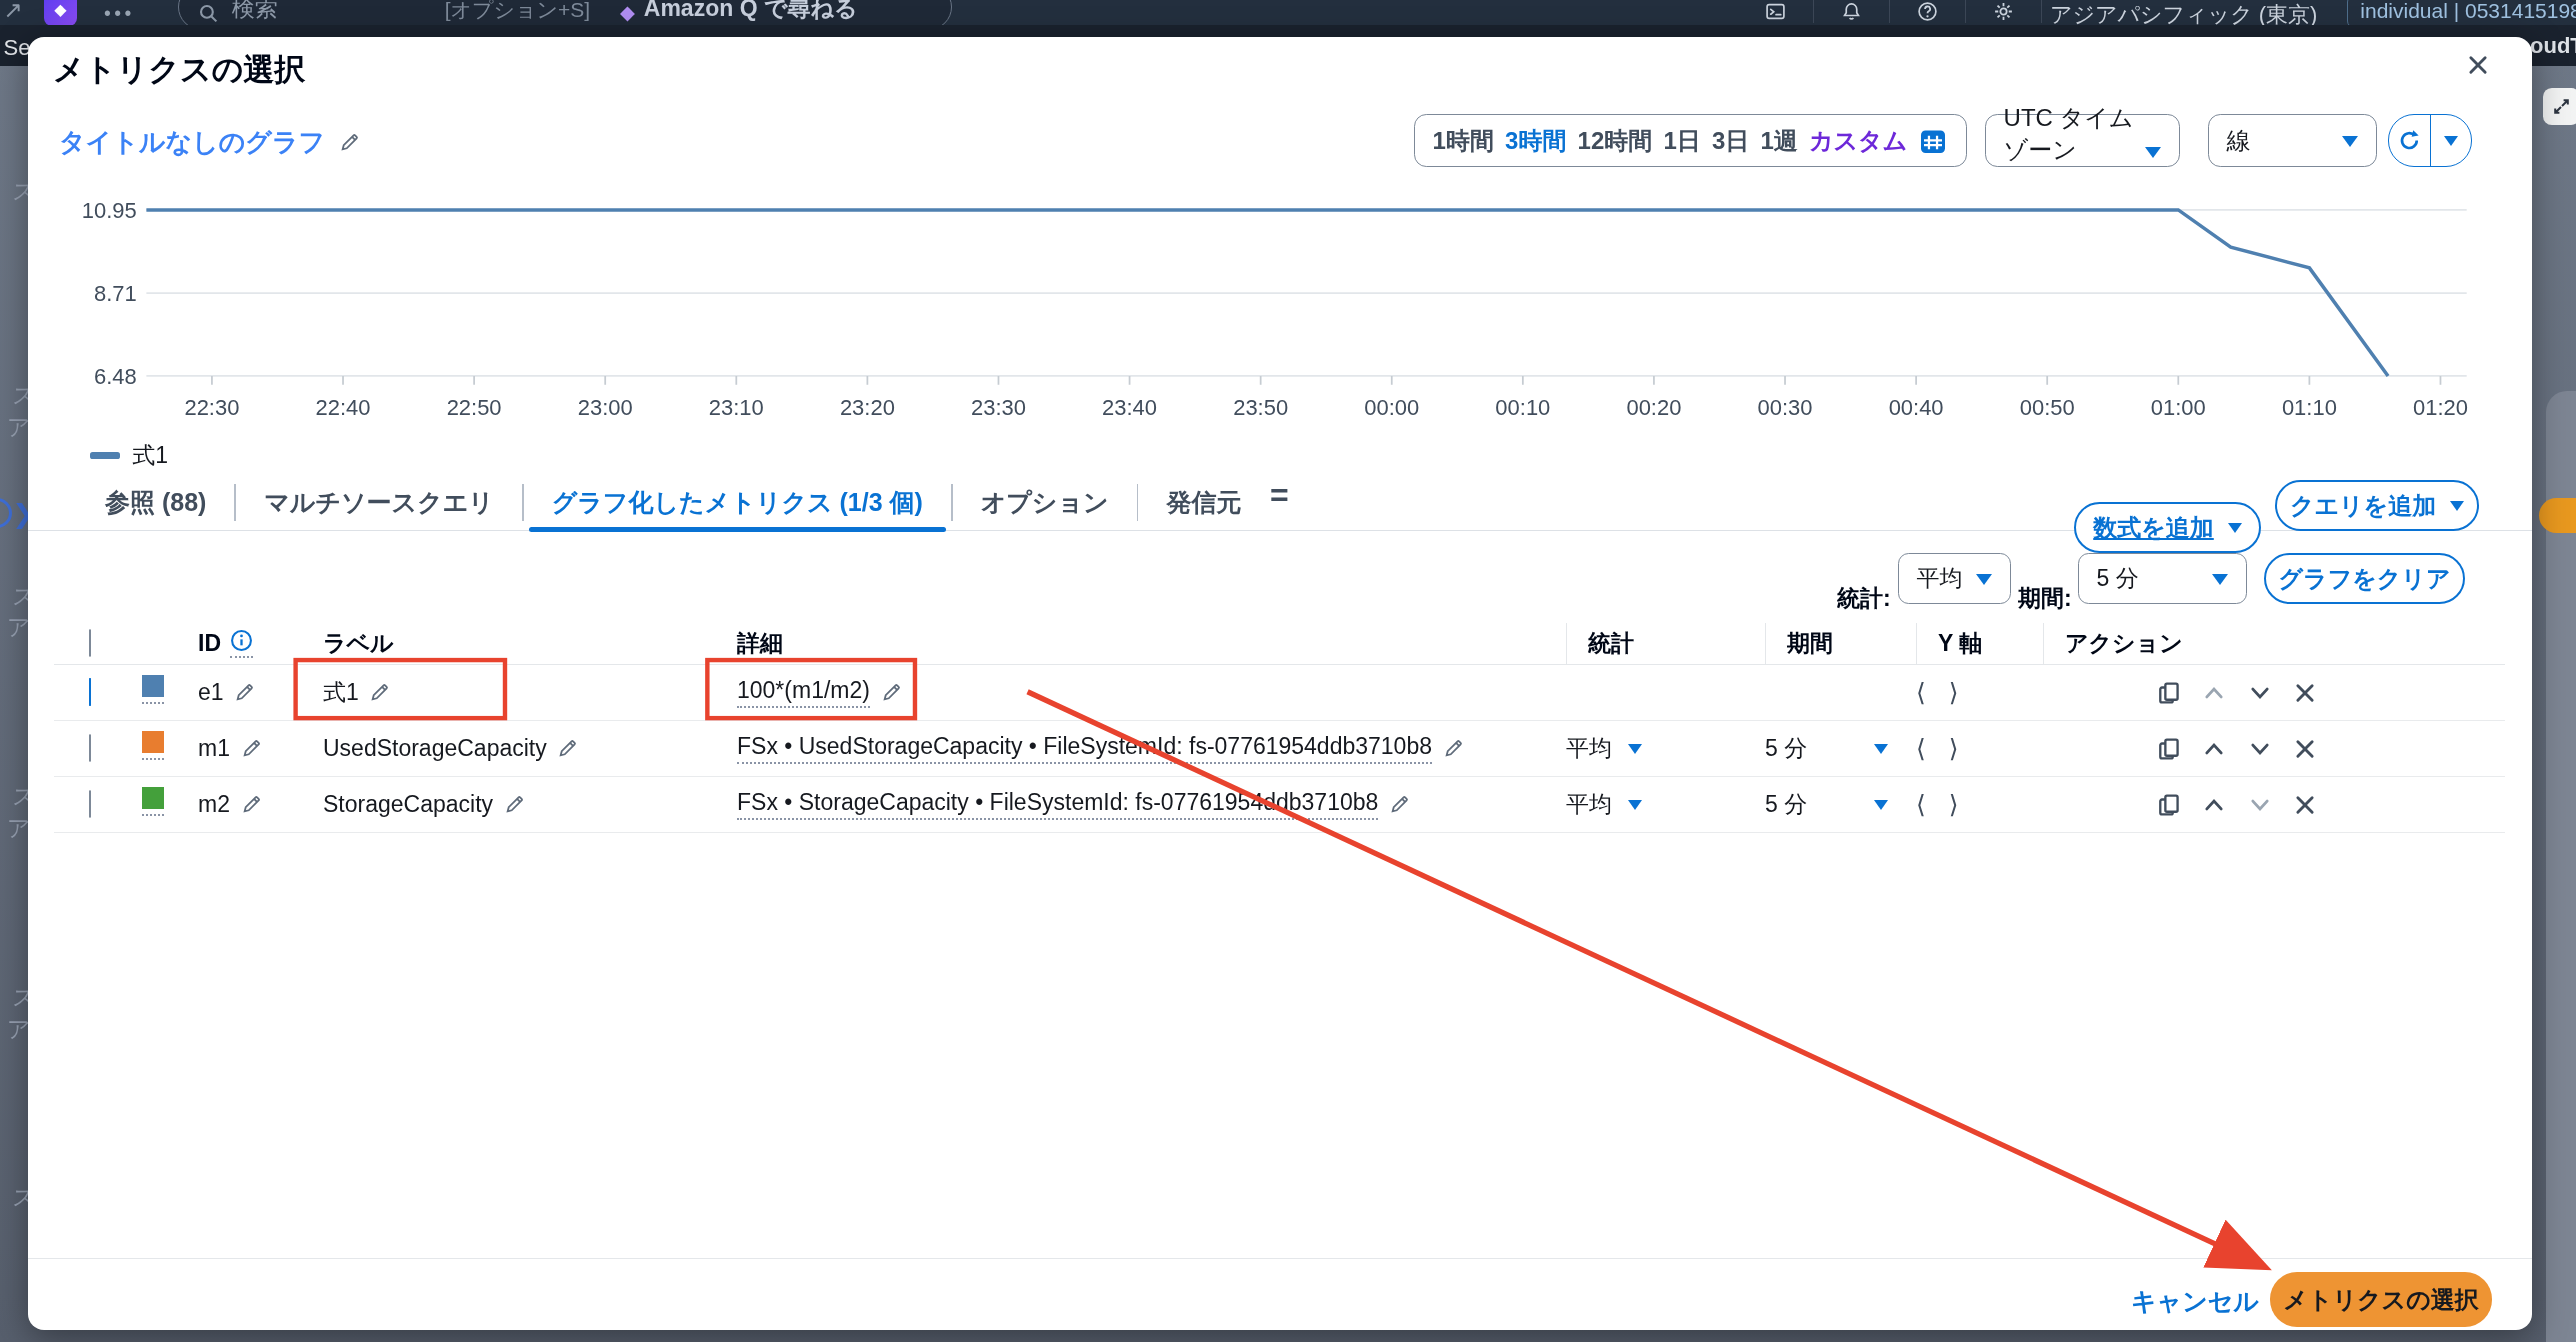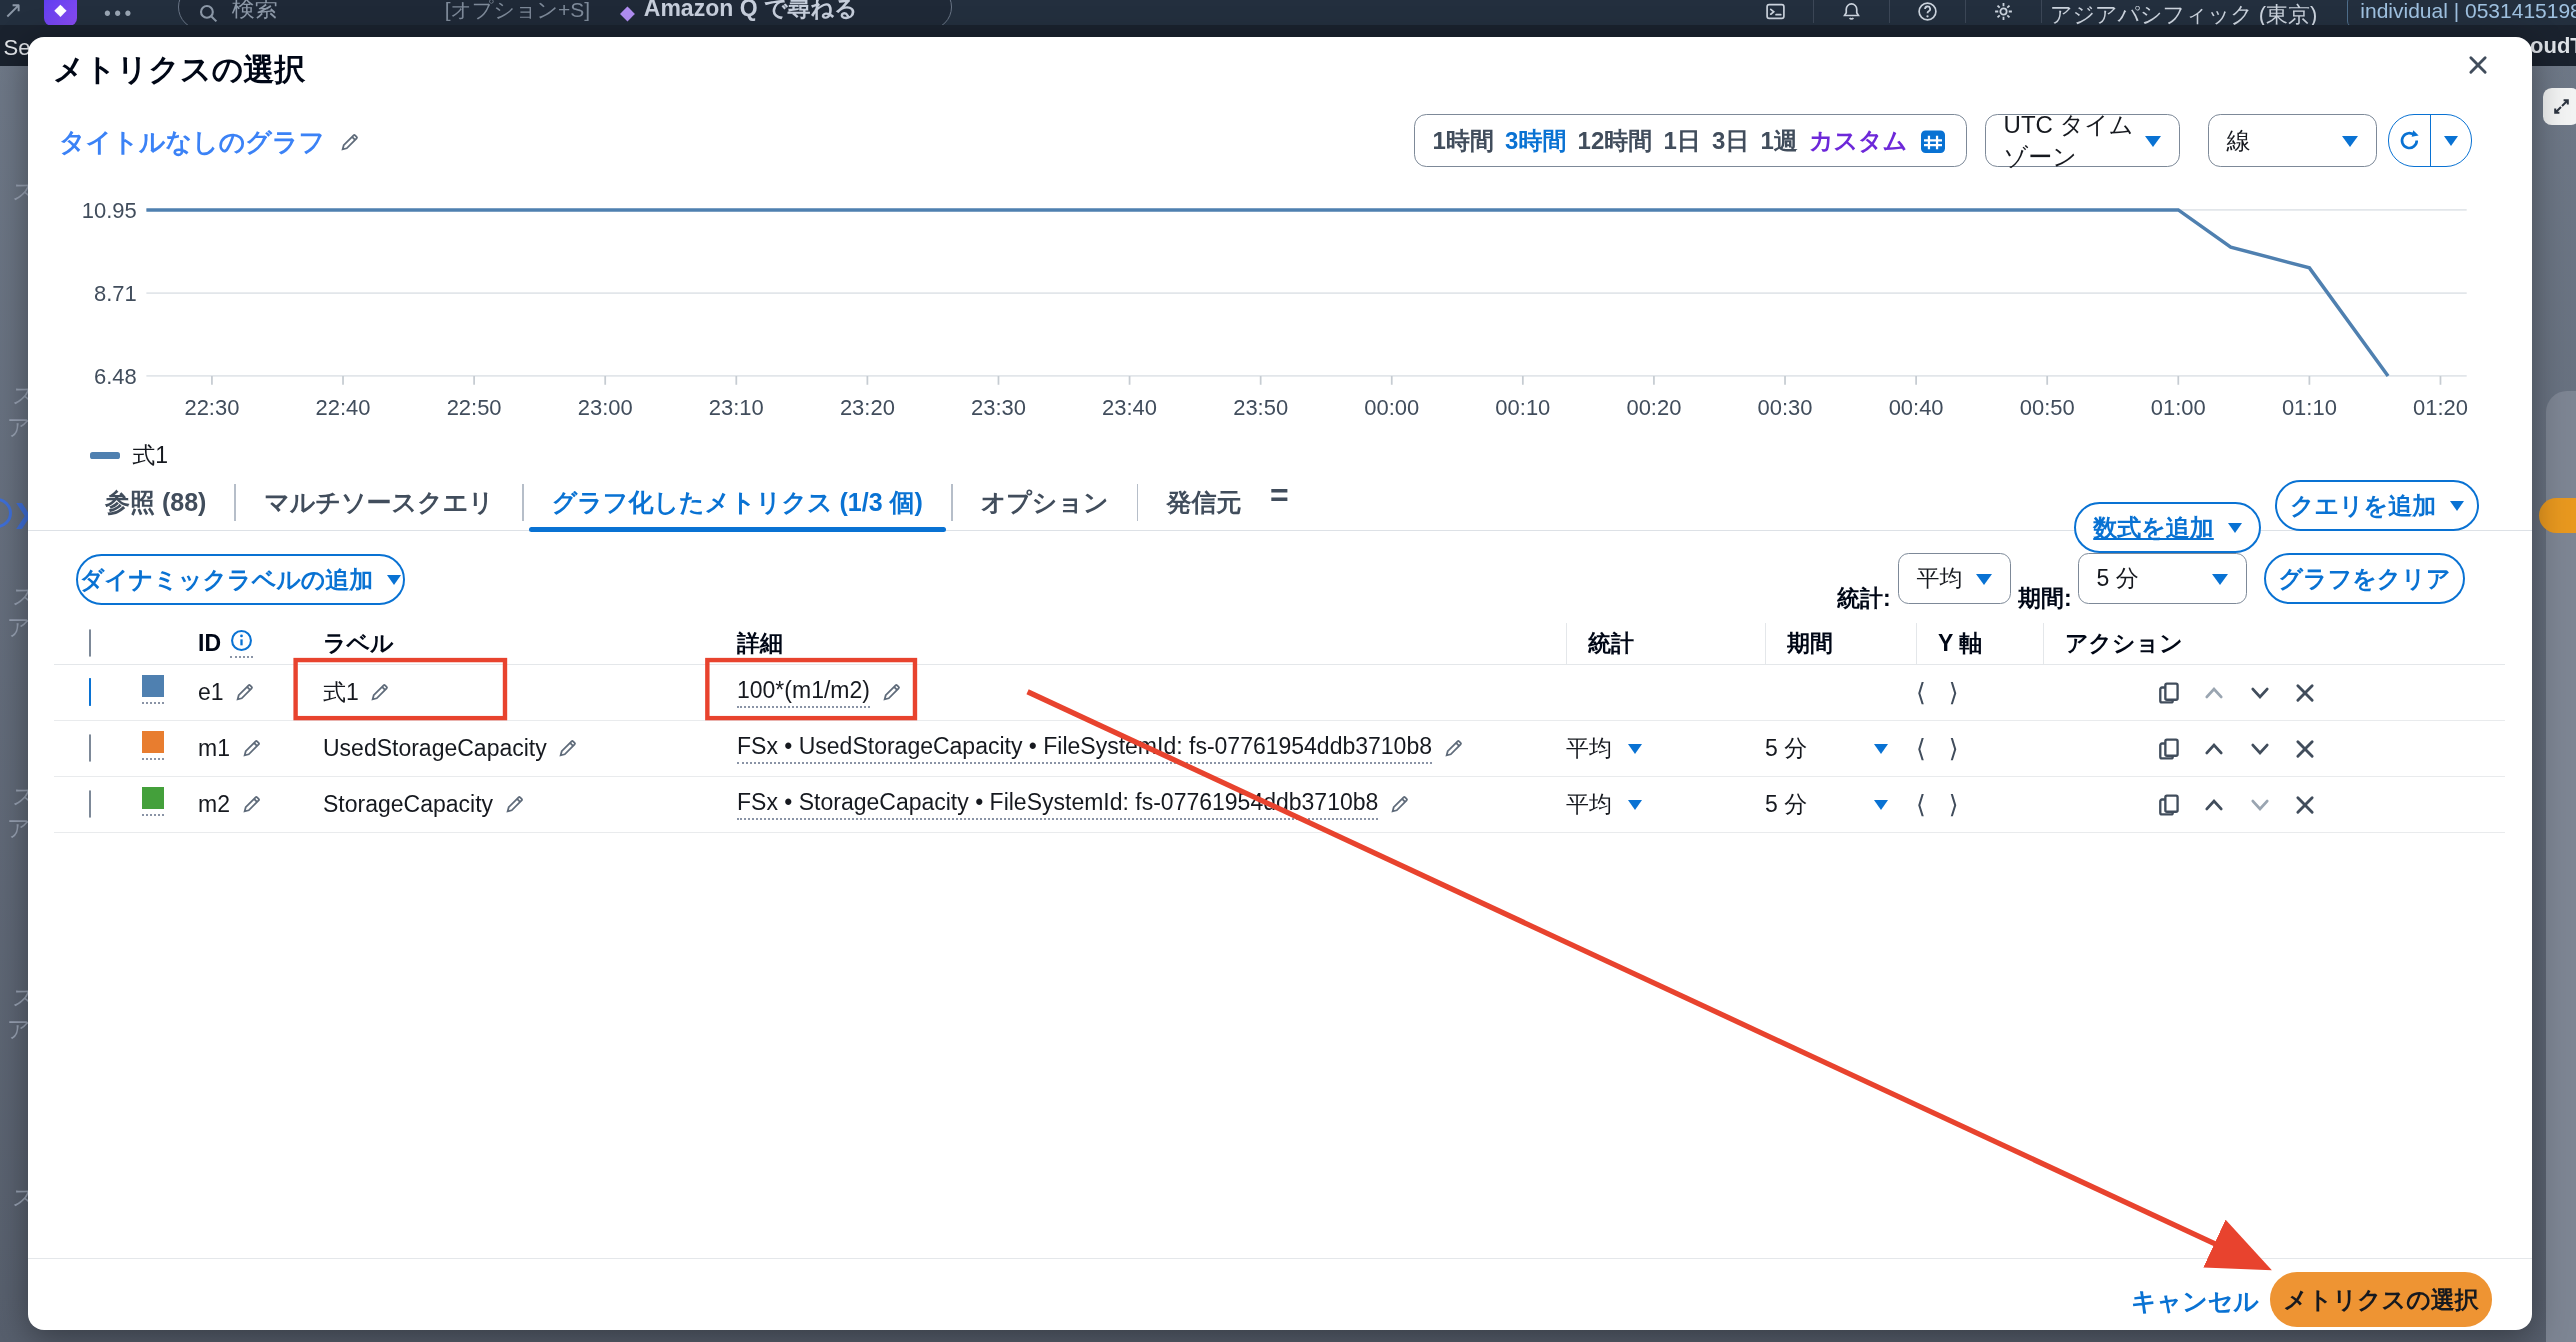--- a/index.html
+++ b/index.html
@@ -58,21 +58,21 @@
              display:flex; align-items:center; justify-content:space-between; padding:0 17.6px;margin-left:12px; }
   .tr-item { font-size:24px; font-weight:bold; color:#414d5c; cursor:pointer; white-space:nowrap; }
   .tr-item.active { color:#0972d3; }
   .tr-item.custom { color:#6d28d9; }
   .cal-btn { width:30px; height:30px; color:#0972d3; cursor:pointer; }
   .cal-btn svg { width:30px; height:30px; }
 
   .select { border:1.8px solid #7d8998; border-radius:12.3px; background:#fff; display:flex; align-items:center;
             justify-content:space-between; padding:0 17.6px; font-size:24px; color:#16191f; cursor:pointer; }
   .caret { width:0; height:0; border:8px solid transparent; border-top:11.4px solid #0972d3; margin-top:9.7px; }
-  .tz-select { position:absolute; left:1957px; top:77px; width:195px; height:53px; }
+  .tz-select { position:absolute; left:1957px; top:77px; width:195px; height:53px;align-items:flex-end; }
   .type-select { position:absolute; left:2180px; top:77px; width:169px; height:53px; }
   .refresh { position:absolute; left:2360px; top:77px; width:84px; height:53px; border:1.8px solid #0972d3; border-radius:26px;
              display:flex; align-items:stretch; overflow:hidden; background:#fff; }
   .refresh .half { flex:1; display:flex; align-items:center; justify-content:center; color:#0972d3; cursor:pointer; }
   .refresh .half + .half { border-left:1.8px solid #0972d3; }
   .refresh svg { width:25px; height:25px; }
   .refresh .caret { margin-top:8.8px; border-width:7px; border-top-width:10.6px; }
 
   
   #chart { position:absolute; left:26px; top:158px; }
@@ -387,24 +387,20 @@
 
     <div class="pill add-math">
       <span>数式を追加</span>
         <span class="caret"></span>
     </div>
     <div class="pill add-query">
       <span>クエリを追加</span>
         <span class="caret"></span>
     </div>
 
-    <div class="pill dyn-pill">
-      <span>ダイナミックラベルの追加</span>
-        <span class="caret"></span>
-    </div>
     <span class="ctl-label stat-label">統計:</span>
     <div class="select stat-select">
       <span>平均</span>
         <span class="caret"></span>
     </div>
     <span class="ctl-label period-label">期間:</span>
     <div class="select period-select">
       <span>5 分</span>
         <span class="caret"></span>
     </div>

